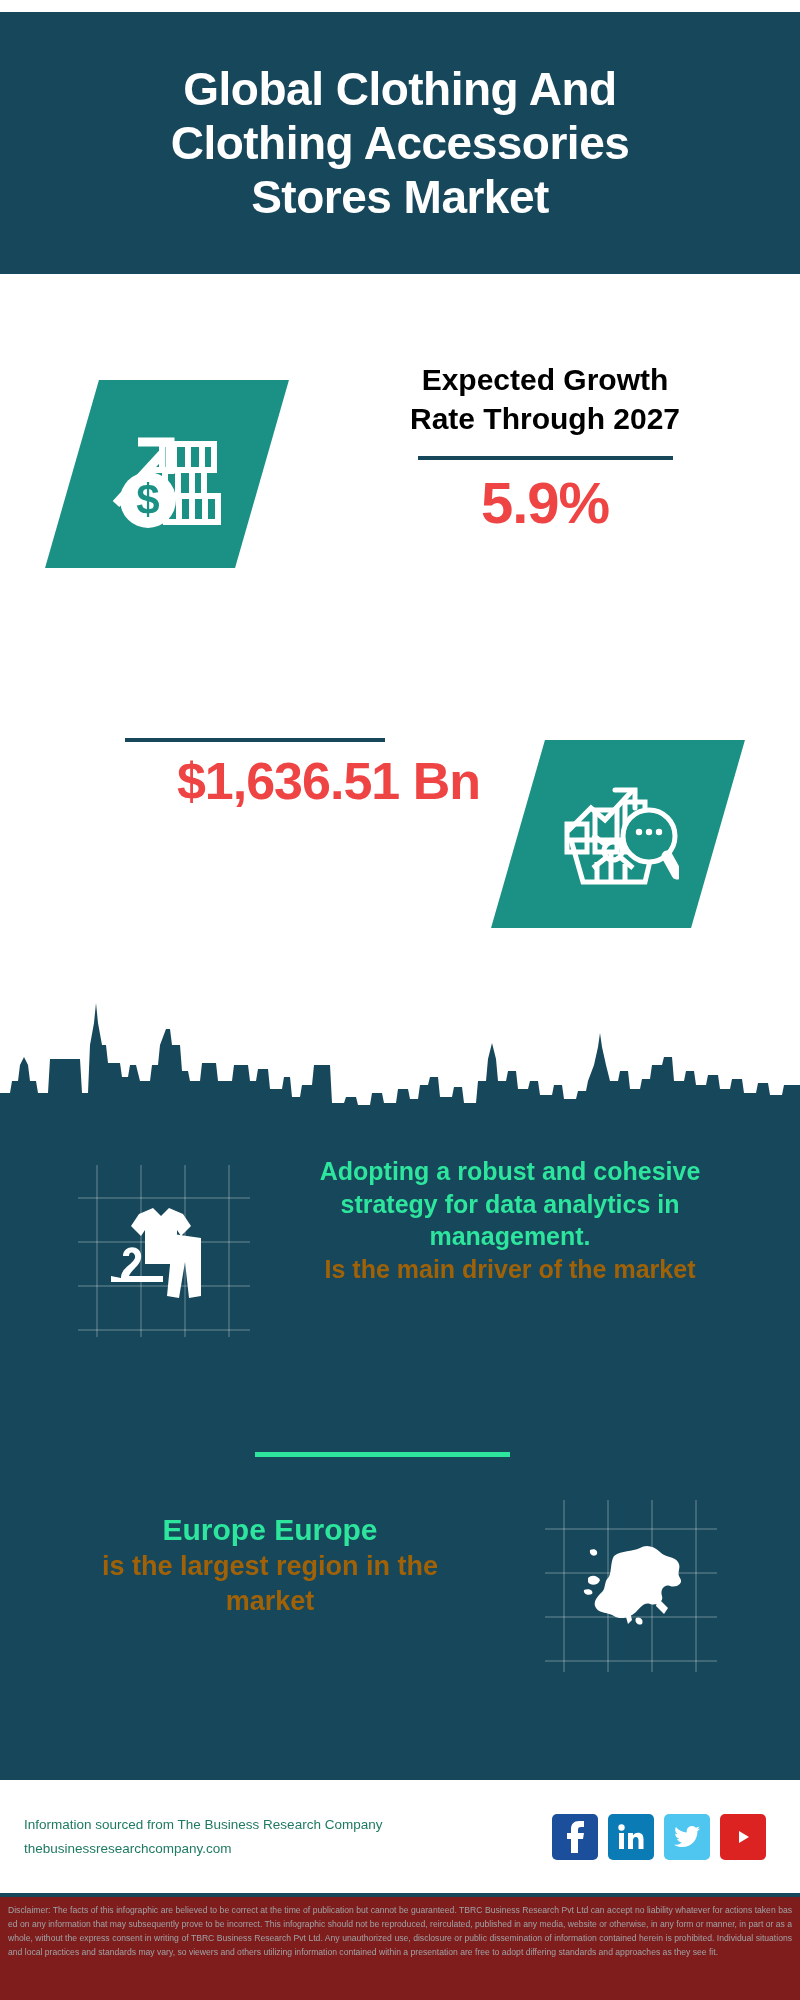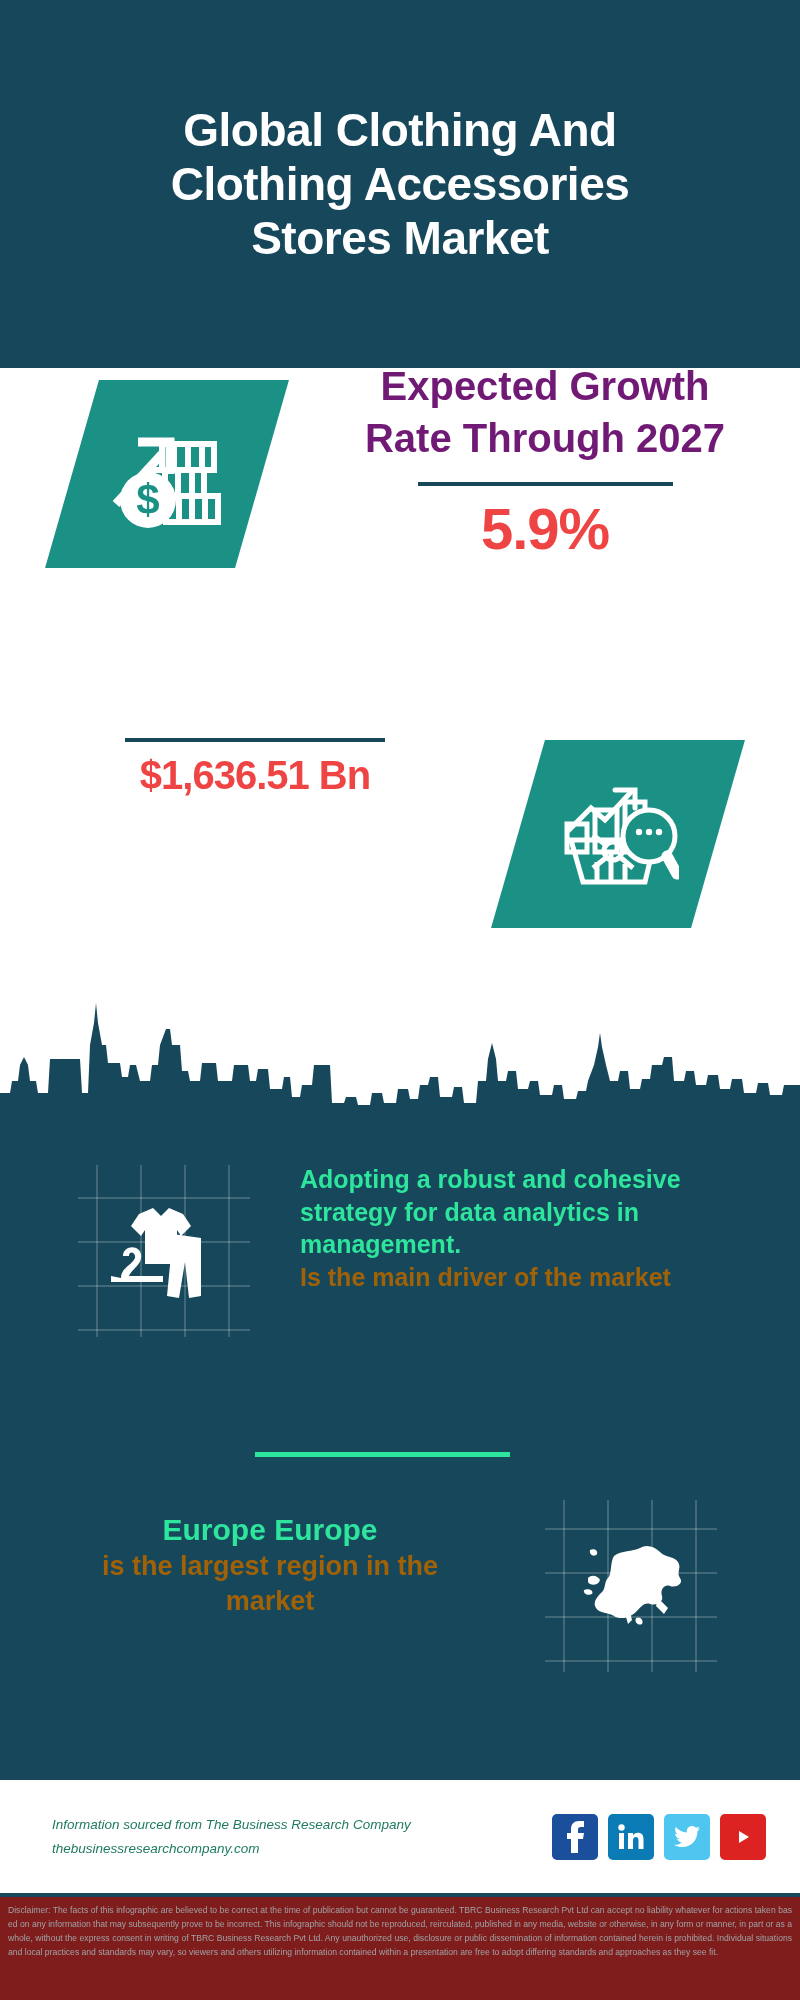--- a/index.html
+++ b/index.html
@@ -13,22 +13,22 @@
     position: relative;
     width: 800px;
     height: 2000px;
     overflow: hidden;
     background: #ffffff;
   }
 
   
   .header {
     position: absolute;
-    left: 0; top: 0;
-    width: 800px; height: 368px;
+    left: 0; top: 12px;
+    width: 800px; height: 262px;
     background: #16475a;
     display: flex;
     align-items: center;
     justify-content: center;
   }
   .header-title {
     color: #ffffff;
     font-size: 46px;
     line-height: 1.18;
     font-weight: bold;
@@ -60,22 +60,22 @@
     display: flex; align-items: center; justify-content: center;
     pointer-events: none;
   }
   .stat-one-text {
     position: absolute;
     left: 330px; top: 20px;
     width: 430px;
     text-align: center;
   }
   .stat-label {
-    color: #701a75;
-    font-size: 40px;
+    color: #000000;
+    font-size: 30px;
     font-weight: bold;
     line-height: 1.3;
     white-space: pre-line;
   }
   .rule-dark {
     width: 255px; height: 4px;
     background: #16475a;
     margin: 18px auto 10px auto;
   }
   .stat-value {
@@ -103,21 +103,21 @@
     display: flex; align-items: center; justify-content: center;
     pointer-events: none;
   }
   .stat-two-text {
     position: absolute;
     left: 30px; top: 10px;
     width: 450px;
     text-align: center;
   }
   .stat-two-text .rule-dark { width: 260px; }
-  .stat-two-text .stat-value { font-size: 40px; }
+  .stat-two-text .stat-value { font-size: 52px; text-align: right; }
 
   
   .dark-panel {
     position: absolute;
     left: 0; top: 1110px;
     width: 800px; height: 665px;
     background: #16475a;
   }
   .skyline {
     position: absolute;
@@ -142,22 +142,23 @@
   }
 
   .driver-row {
     position: absolute;
     left: 0; top: 1155px;
     width: 800px;
   }
   .driver-grid { left: 78px; top: 10px; }
   .driver-text {
     position: absolute;
-    left: 300px; top: 8px;
+    left: 300px; top: 0;
     width: 420px;
+    text-align: center;
   }
   .hl-green {
     color: #2ee59d;
     font-size: 25px;
     font-weight: bold;
     line-height: 1.3;
     display: block;
   }
   .sub-white {
     color: #a16207;
@@ -196,22 +197,21 @@
     width: 800px; height: 118px;
     background: #ffffff;
     border-top: 5px solid #16475a;
   }
   .footer-inner {
     position: absolute;
     left: 0; top: 0;
     width: 800px; height: 113px;
     display: flex;
     align-items: center;
-    padding: 0 34px 0 52px;
-    font-style: italic;
+    padding: 0 34px 0 24px;
   }
   .source-text {
     color: #1f7a62;
     font-size: 13.5px;
     line-height: 1.75;
     flex: 1;
   }
   .social-row { display: flex; gap: 10px; align-items: center; }
   .social {
     width: 46px; height: 46px;

